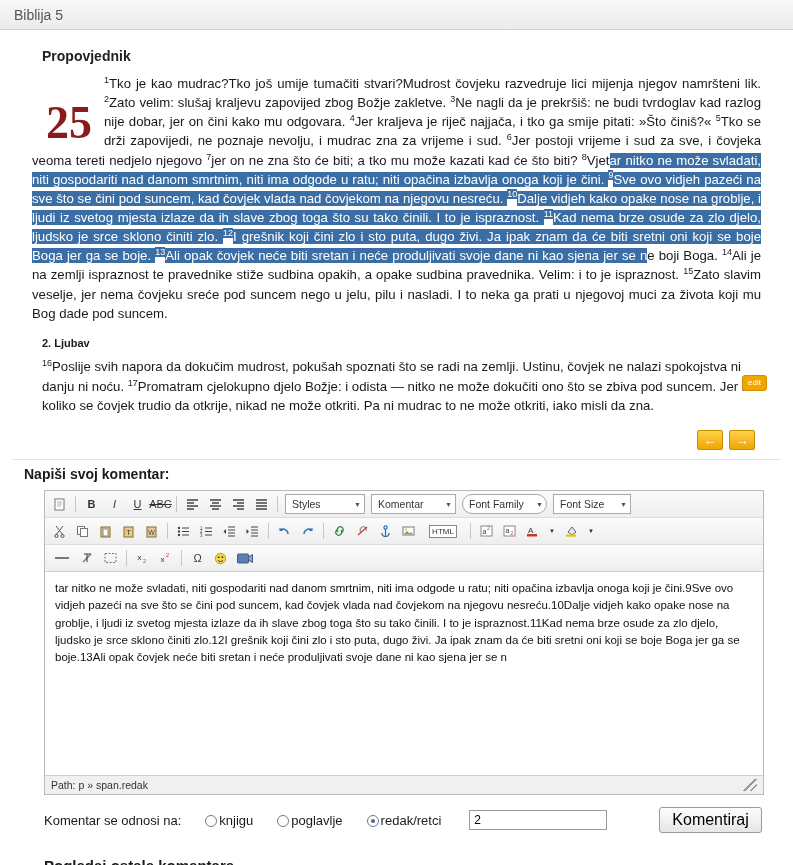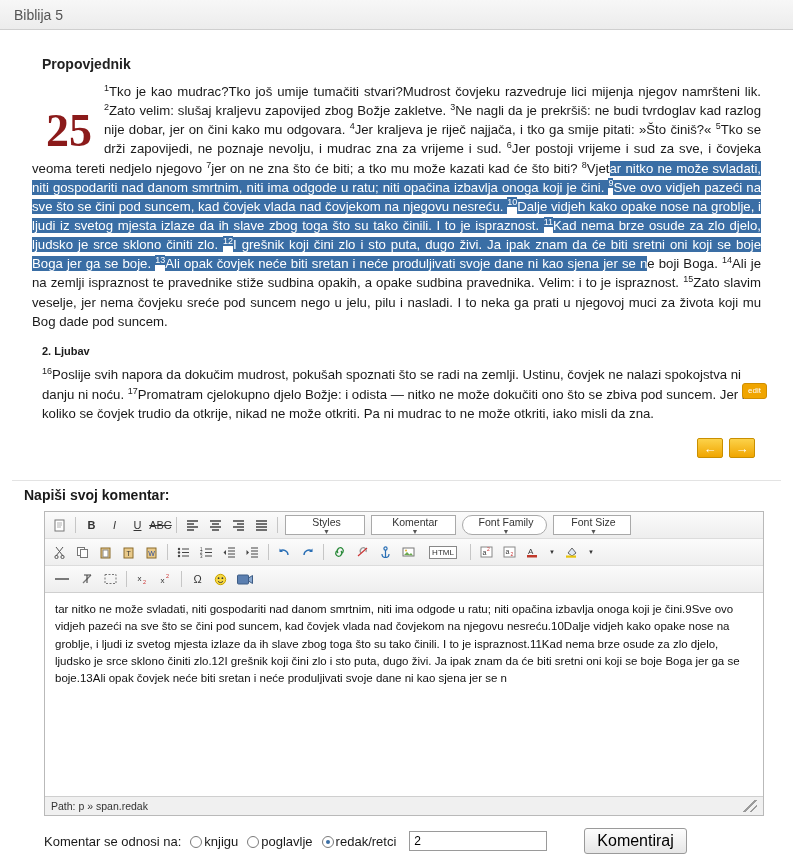--- a/index.html
+++ b/index.html
@@ -20,26 +20,26 @@
     align-items: center;
     padding-left: 14px;
     font-size: 14px;
     color: #555;
   }
   .page {
     padding: 0 12px;
     position: relative;
   }
   .content {
-    margin-top: 26px;
+    margin-top: 18px;
     border: 1px solid #e3e3e3;
     border-top: none;
     border-left: none;
     border-right: none;
-    padding: 0 20px 16px 20px;
+    padding: 0 20px 3px 20px;
   }
   .book-title {
     font-size: 14px;
     font-weight: bold;
     color: #222;
     margin: 16px 0 10px 10px;
   }
   .chapter-block {
     position: relative;
     line-height: 1.45;
@@ -145,21 +145,20 @@
     border: 1px solid #a9a9a9;
     background: #fff;
     font-size: 10.5px;
     display: flex;
     align-items: center;
     justify-content: space-between;
     padding: 0 3px 0 6px;
     margin: 0 2px;
     color: #333;
     cursor: pointer;
-    flex-direction: column;
   }
   .tselect .caret { font-size: 7px; color: #555; }
   .sel-styles { width: 80px; }
   .sel-para { width: 85px; }
   .sel-ff { width: 85px; border-radius: 10px; }
   .sel-fs { width: 75px; }
   .edit-area {
     background: #fff;
     min-height: 200px;
     padding: 8px 10px;
@@ -181,21 +180,21 @@
   }
   .resizer {
     width: 14px; height: 12px;
     background:
       linear-gradient(135deg, transparent 45%, #9a9a9a 45%, #9a9a9a 55%, transparent 55%),
       linear-gradient(135deg, transparent 70%, #9a9a9a 70%, #9a9a9a 80%, transparent 80%);
   }
   .optionsrow {
     display: flex;
     align-items: center;
-    gap: 9px;
+    gap: 24px;
     margin: 12px 0 0 32px;
     font-size: 13px;
   }
   .optionsrow .radio {
     width: 12px; height: 12px;
     border: 1px solid #7a7a7a;
     border-radius: 50%;
     background: #fff;
     display: inline-block;
     position: relative;

